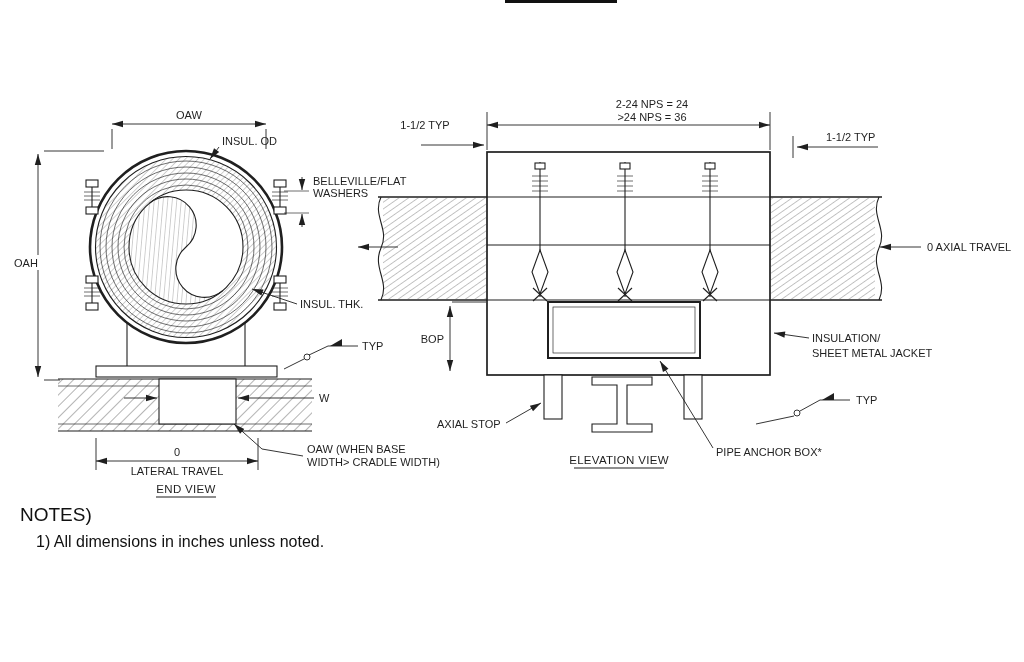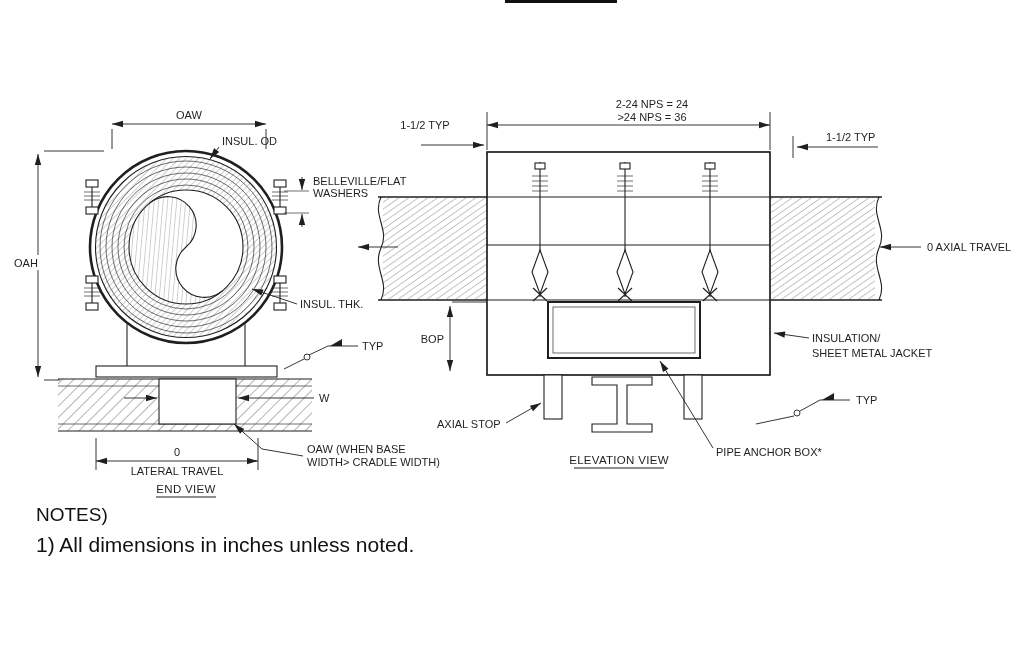--- a/index.html
+++ b/index.html
@@ -7,23 +7,23 @@
           font-family:"Liberation Sans",sans-serif;}
   svg{position:absolute;left:0;top:0;}
   .obj  {stroke:#1f1f1f;stroke-width:1.7;fill:none;}
   .obj2 {stroke:#1f1f1f;stroke-width:1.1;fill:none;}
   .thin {stroke:#1f1f1f;stroke-width:0.65;fill:none;}
   .dim  {stroke:#1f1f1f;stroke-width:0.9;fill:none;}
   .wfill{fill:#ffffff;}
   text{font-family:"Liberation Sans",sans-serif;fill:#1f1f1f;}
   .lbl{font-size:11px;}
   .ttl{font-size:11.5px;letter-spacing:0.3px;}
-  .notes{position:absolute;left:36px;top:504px;color:#111;}
+  .notes{position:absolute;left:20px;top:504px;color:#111;}
   .notes .h{font-size:19px;margin:0 0 7px 0;}
-  .notes .n{font-size:21px;margin:0 0 7px 0;}
+  .notes .n{font-size:16px;margin:0 0 7px 16px;}
 </style>
 </head>
 <body>
 
 <div class="canvas">
 
 <svg width="1024" height="662" viewBox="0 0 1024 662">
   <defs>
     <pattern id="hatchBeam" patternUnits="userSpaceOnUse" width="8" height="8" patternTransform="rotate(45)">
       <line x1="0" y1="0" x2="0" y2="8" stroke="#444" stroke-width="0.8"></line>

